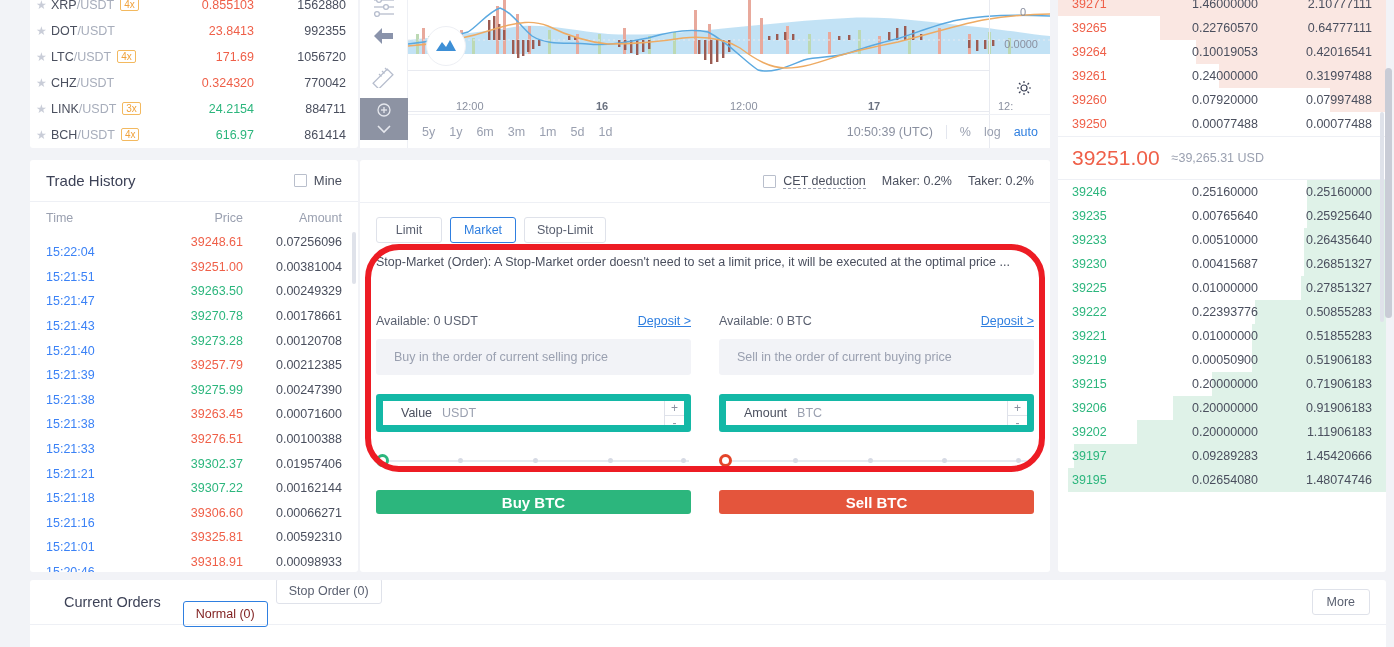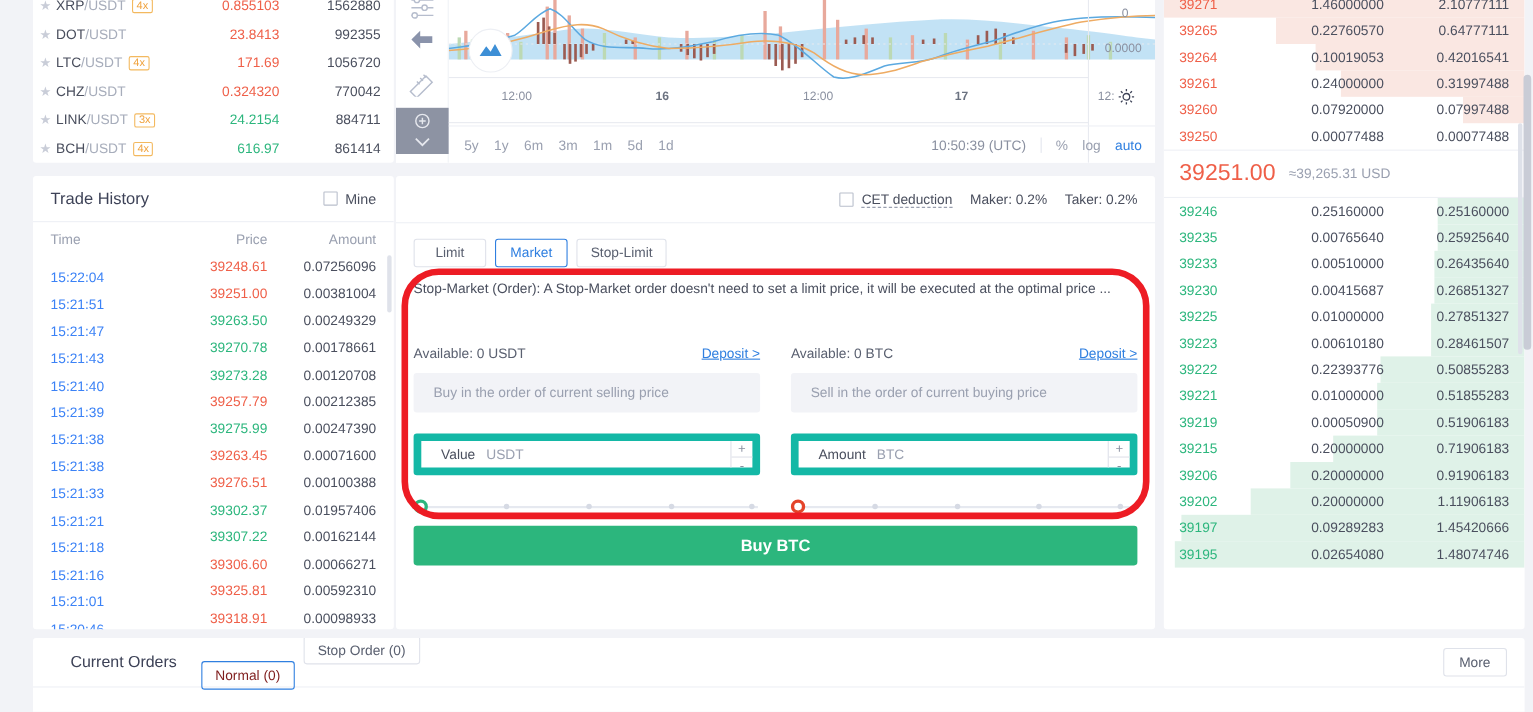--- a/index.html
+++ b/index.html
@@ -77,21 +77,21 @@
   .chart-tools {
     position: absolute; left: 0; top: 0; width: 48px; height: 156px;
     border-right: 1px solid #eef0f5; background: #fff;
   }
   .tool { position: absolute; left: 0; width: 48px; text-align: center; color: #b6bdcd; }
   .chart-plot { position: absolute; left: 48px; top: 0; right: 0; bottom: 0; background: #fff; }
   .axis-label { position: absolute; font-size: 11px; color: #8a90a0; }
   .xaxis-line { position: absolute; left: 0; right: 60px; top: 78px; height: 1px; background: #e8eaf0; }
   .xaxis-line2 { position: absolute; left: 0; right: 60px; bottom: 36px; height: 1px; background: #e8eaf0; }
   .yaxis-line { position: absolute; right: 60px; top: 0; bottom: 0; width: 1px; background: #e8eaf0; }
-  .xtick { position: absolute; font-size: 11px; color: #6b7280; font-weight: bold; top: 90px; }
+  .xtick { position: absolute; font-size: 11px; color: #6b7280; font-weight: bold; top: 108px; }
   .xtick.light { font-weight: normal; color: #8a90a0; }
   .tf-bar {
     position: absolute; left: 0; right: 0; bottom: 0; height: 34px;
     border-top: 1px solid #eef0f5; display: flex; align-items: center;
     padding-left: 14px; gap: 14px; font-size: 12.5px; color: #9aa0b0;
   }
   .tf-right { margin-left: auto; display: flex; align-items: center; gap: 13px; padding-right: 12px; }
   .tf-sep { width: 1px; height: 14px; background: #e3e6ee; }
   .tf-auto { color: #2f7fe0; }
   .utc { color: #8a90a0; font-size: 12.5px; }
@@ -166,21 +166,21 @@
   .s-track { position: absolute; left: 10px; right: 2px; top: 6px; height: 2px; background: #e6e9f0; }
   .s-dot { position: absolute; top: 4px; width: 5px; height: 5px; border-radius: 50%; background: #d6dae4; }
   .s-handle {
     position: absolute; left: 0; top: 0; width: 13px; height: 13px;
     border-radius: 50%; border: 3px solid #2cb67d; background: #fff;
   }
   .s-handle.sell { border-color: #e4442a; }
 
   .action-btns { position: absolute; left: 16px; right: 16px; bottom: 58px; display: flex; gap: 28px; }
   .act {
-    flex: 1; height: 36px; border-radius: 3px; color: #fff; font-size: 15px;
+    flex: 1; height: 24px; border-radius: 3px; color: #fff; font-size: 15px;
     display: flex; align-items: center; justify-content: center; font-weight: bold;
   }
   .act.buy { background: #2cb67d; }
   .act.sell { background: #e4553c; }
 
   
   #order-book {
     left: 1058px; top: -8px; width: 328px; height: 580px;
     border-radius: 3px; overflow: hidden;
   }
@@ -612,20 +612,21 @@
           <div class="s-dot" style="left:149px"></div>
           <div class="s-dot" style="left:223px"></div>
           <div class="s-dot" style="left:297px"></div>
           <div class="s-handle sell"></div>
         </div>
       </div>
     </div>
 
     <div class="action-btns">
       <div class="act buy">Buy BTC</div>
+      <div class="act sell">Sell BTC</div>
     </div>
   </div>
 
   <div class="panel" id="order-book">
     <div id="ob-asks">
         <div class="ob-row ask">
           <div class="ob-depth" style="width: 100%;"></div>
           <span class="ob-c1">39271</span>
           <span class="ob-c2">1.46000000</span>
           <span class="ob-c3">2.10777111</span>
@@ -690,26 +691,20 @@
           <span class="ob-c2">0.00415687</span>
           <span class="ob-c3">0.26851327</span>
         </div>
         <div class="ob-row bid">
           <div class="ob-depth" style="width: 26%;"></div>
           <span class="ob-c1">39225</span>
           <span class="ob-c2">0.01000000</span>
           <span class="ob-c3">0.27851327</span>
         </div>
         <div class="ob-row bid">
-          <div class="ob-depth" style="width: 26%;"></div>
-          <span class="ob-c1">39223</span>
-          <span class="ob-c2">0.00610180</span>
-          <span class="ob-c3">0.28461507</span>
-        </div>
-        <div class="ob-row bid">
           <div class="ob-depth" style="width: 40%;"></div>
           <span class="ob-c1">39222</span>
           <span class="ob-c2">0.22393776</span>
           <span class="ob-c3">0.50855283</span>
         </div>
         <div class="ob-row bid">
           <div class="ob-depth" style="width: 41%;"></div>
           <span class="ob-c1">39221</span>
           <span class="ob-c2">0.01000000</span>
           <span class="ob-c3">0.51855283</span>

